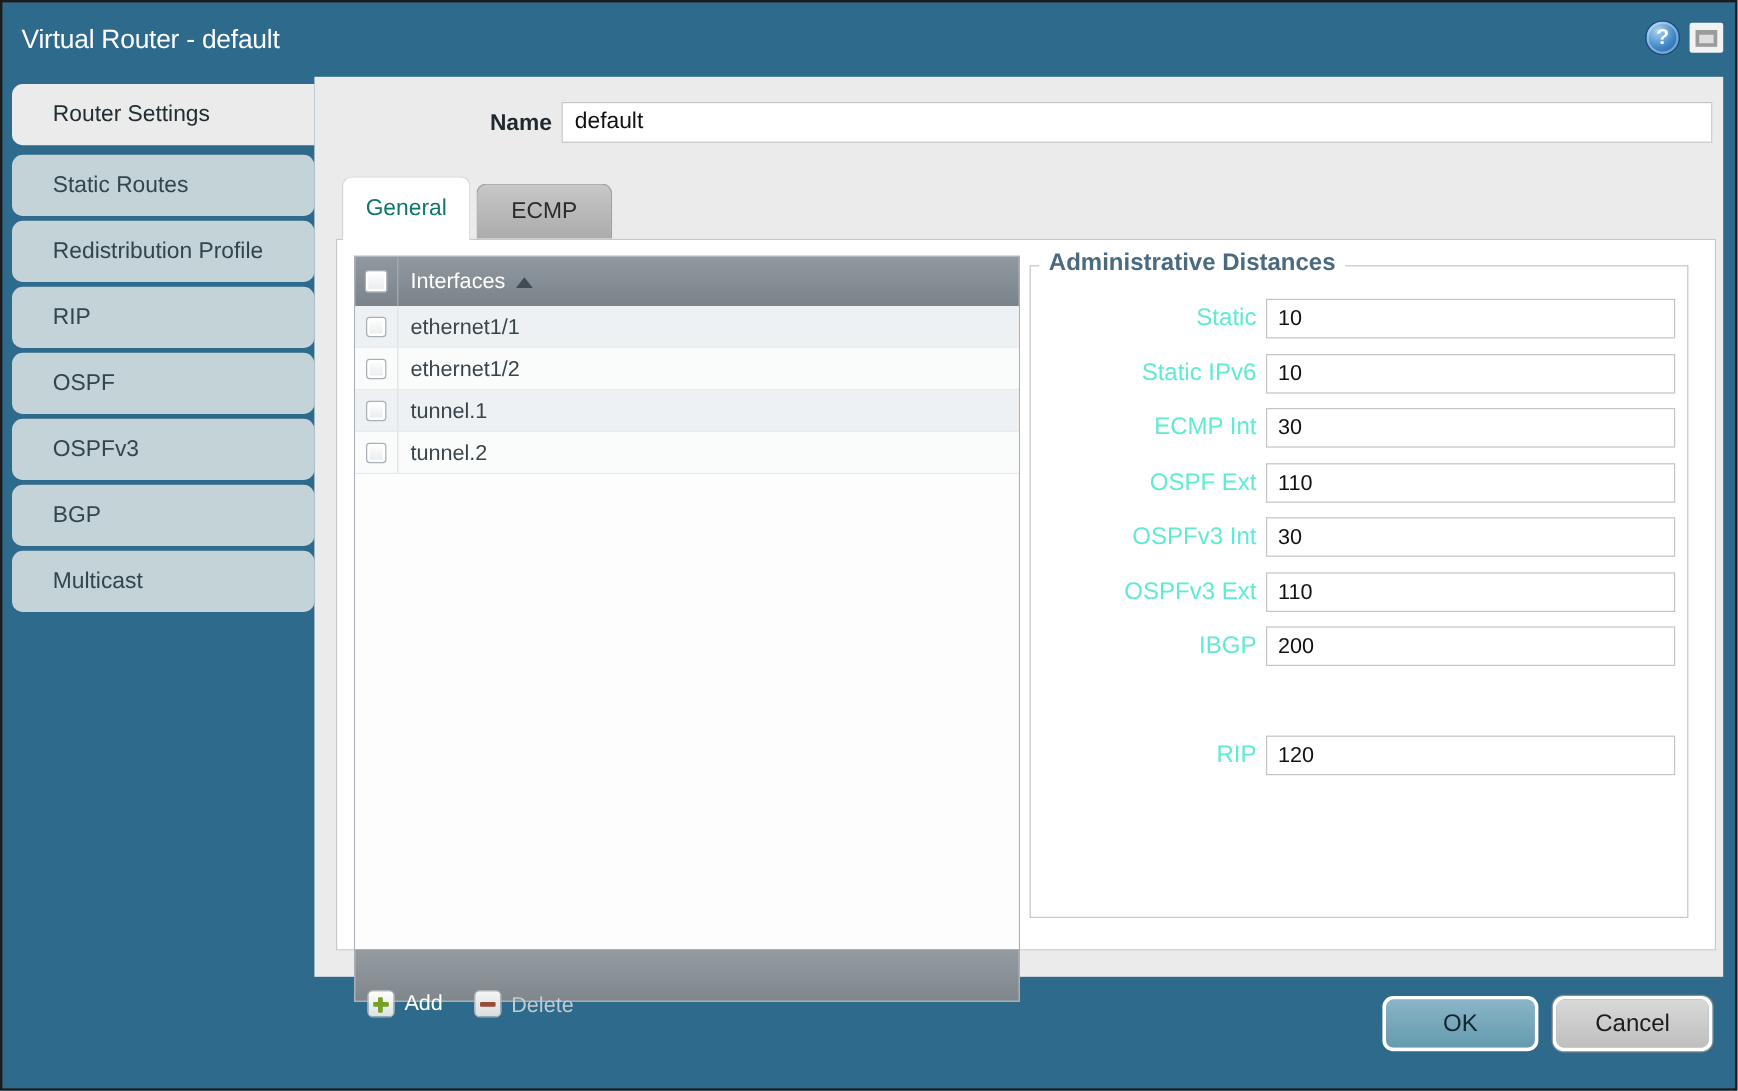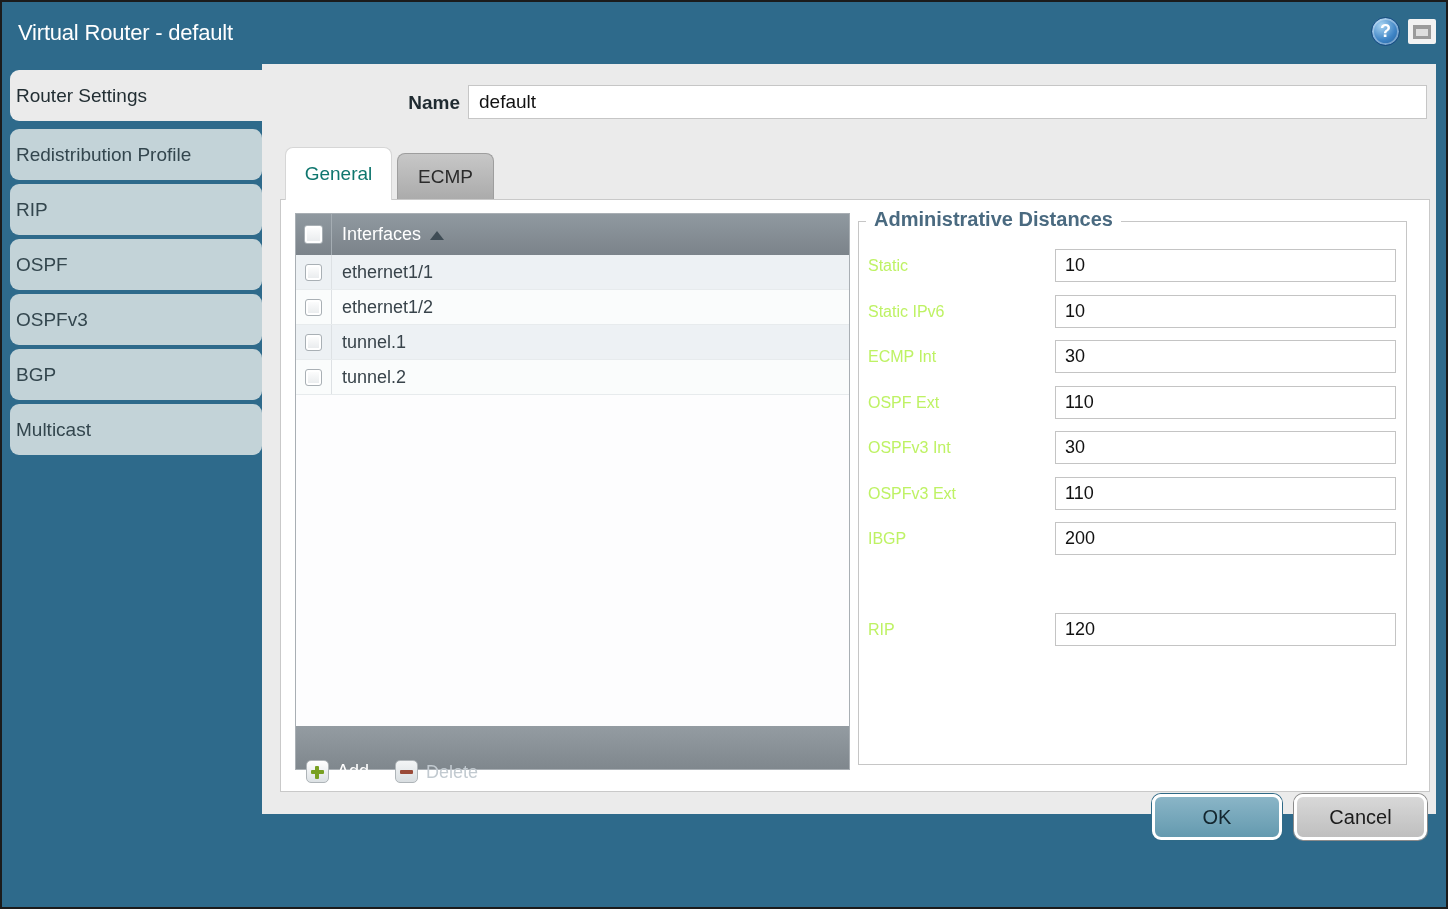--- a/index.html
+++ b/index.html
@@ -13,48 +13,48 @@
     background:radial-gradient(circle at 35% 28%, #a8d4f2, #3f85c6 55%, #1c5a96);
     border:1px solid #164a7e; color:#fff; font-weight:bold; font-size:18px;
     display:flex; align-items:center; justify-content:center; cursor:pointer;
     box-shadow:inset 0 0 0 2px rgba(255,255,255,0.35); }
   .win-icon { position:absolute; right:10px; top:17px; width:28px; height:25px; background:#f2f2f2;
     border-radius:2px; display:flex; align-items:center; justify-content:center; cursor:pointer; }
   .win-icon .inner { width:18px; height:14px; border:3px solid #9b9b9b; background:#dedede; border-top-width:4px; }
 
   
   .sidebar { position:absolute; left:8px; top:68px; width:252px; }
-  .side-tab { height:51px; line-height:51px; margin-bottom:4px; padding-left:6px;
+  .side-tab { height:51px; line-height:51px; margin-bottom:4px; padding-left:34px;
     background:#c3d3d8; color:#33464e; font-size:19px; border-radius:9px; cursor:pointer;
     white-space:nowrap; overflow:hidden; }
   .side-tab.active { background:#ebebeb; color:#222e33; border-radius:9px 0 0 9px; margin-bottom:8px; width:252px; }
 
   
   .main-panel { position:absolute; left:260px; top:62px; width:1174px; height:750px; background:#ebebeb; }
 
   
   .name-label { position:absolute; left:400px; top:84px; width:58px; height:34px; line-height:34px;
     font-size:19px; color:#1f2a30; text-align:right;font-weight:bold; }
   .name-input { position:absolute; left:466px; top:83px; width:959px; height:34px; background:#fff;
     border:1px solid #c6c6c6; font-size:19px; padding:0 10px; color:#111; }
 
   
   .sub-tab { position:absolute; display:flex; align-items:center; justify-content:center;
     border-radius:8px 8px 0 0; cursor:pointer; font-size:19px; }
   .sub-tab.general { left:283px; top:145px; width:107px; height:53px; background:#ffffff;
     border:1px solid #d6d6d6; border-bottom:none; color:#0f766e; z-index:3; }
-  .sub-tab.ecmp { left:395px; top:151px; width:97px; height:46px;
+  .sub-tab.ecmp { left:395px; top:151px; width:113px; height:46px;
     background:linear-gradient(#c7c7c7,#ababab); border:1px solid #9e9e9e; border-bottom:none; color:#2b2b2b; z-index:1; }
 
   
   .card { position:absolute; left:278px; top:197px; width:1150px; height:593px; background:#ffffff;
     border:1px solid #c9c9c9; z-index:2; }
 
   
-  .tbl { position:absolute; left:293px; top:211px; width:555px; height:557px; border:1px solid #a9afb4;
+  .tbl { position:absolute; left:293px; top:211px; width:555px; height:622px; border:1px solid #a9afb4;
     background:#fdfdfe; z-index:4; display:flex; flex-direction:column; }
   .tbl-header { height:41px; flex:0 0 41px; display:flex; align-items:center;
     background:linear-gradient(#9099a0,#7b838a); color:#fff; font-size:18px; cursor:pointer; }
   .cb-cell { width:36px; flex:0 0 36px; display:flex; align-items:center; justify-content:center; align-self:stretch; }
   .tbl-header .cb-cell { border-right:1px solid #a5adb3; }
   .checkbox { width:17px; height:17px; border:1px solid #a9b0b5; border-radius:3px;
     background:linear-gradient(#ffffff,#e7eaec); box-shadow:inset 0 0 0 2px #ffffff; cursor:pointer; }
   .tbl-header .checkbox { width:19px; height:19px; }
   .hdr-label { margin-left:10px; }
   .sort-asc { width:0; height:0; border-left:7px solid transparent; border-right:7px solid transparent;
@@ -77,26 +77,26 @@
   .mini-icon.plus::after  { content:""; position:absolute; left:8px; top:5px; width:4px;  height:13px; background:#78a022; border-radius:1px; }
   .mini-icon.minus { background:linear-gradient(#f3f5f6,#d9dee1); }
   .mini-icon.minus::before { content:""; position:absolute; left:4px; top:9px; width:13px; height:4px; background:#9a4a38; border-radius:1px; }
 
   
   .fieldset { position:absolute; left:856px; top:219px; width:549px; height:544px;
     border:1px solid #c6c6c6; background:#ffffff; z-index:4; }
   .legend { position:absolute; left:864px; top:206px; background:#ffffff; padding:0 8px;
     font-size:20px; font-weight:bold; color:#4a6a80; z-index:5; }
   .ad-row { position:absolute; left:866px; width:532px; height:33px; display:flex; align-items:center; z-index:5; }
-  .ad-label { width:179px; font-size:16px; color:#bef264; padding-right:0; }
+  .ad-label { width:179px; text-align:right; font-size:20px; color:#5eead4; padding-right:0; }
   .ad-input { margin-left:8px; width:341px; height:33px; border:1px solid #c4c4c4; background:#fff;
     font-size:18px; padding:0 9px; color:#111; }
 
   
-  .btn { position:absolute; top:792px; height:46px; display:flex; align-items:center; justify-content:center;
+  .btn { position:absolute; top:828px; height:46px; display:flex; align-items:center; justify-content:center;
     border:3px solid #ffffff; border-radius:9px; font-size:20px; cursor:pointer; }
   .btn.ok { left:1150px; width:130px; background:linear-gradient(#8ab5c7,#649aaf); color:#13262f;
     box-shadow:0 0 0 1px #2f6a87; }
   .btn.cancel { left:1292px; width:133px; background:linear-gradient(#d8d8d8,#bfbfbf); color:#1c1c1c;
     box-shadow:0 0 0 1px #8a8a8a; }
 </style>
 </head>
 <body>
 
 <div id="app">
@@ -106,20 +106,21 @@
     <div class="help-icon">?</div>
     <div class="win-icon">
         <div class="inner"></div>
       </div>
   </div>
 
   <div class="main-panel"></div>
 
   <div class="sidebar">
     <div class="side-tab active">Router Settings</div>
+    <div class="side-tab">Static Routes</div>
     <div class="side-tab">Redistribution Profile</div>
     <div class="side-tab">RIP</div>
     <div class="side-tab">OSPF</div>
     <div class="side-tab">OSPFv3</div>
     <div class="side-tab">BGP</div>
     <div class="side-tab">Multicast</div>
   </div>
 
   <div class="name-label">Name</div>
   <input class="name-input" type="text" value="default" style="">

